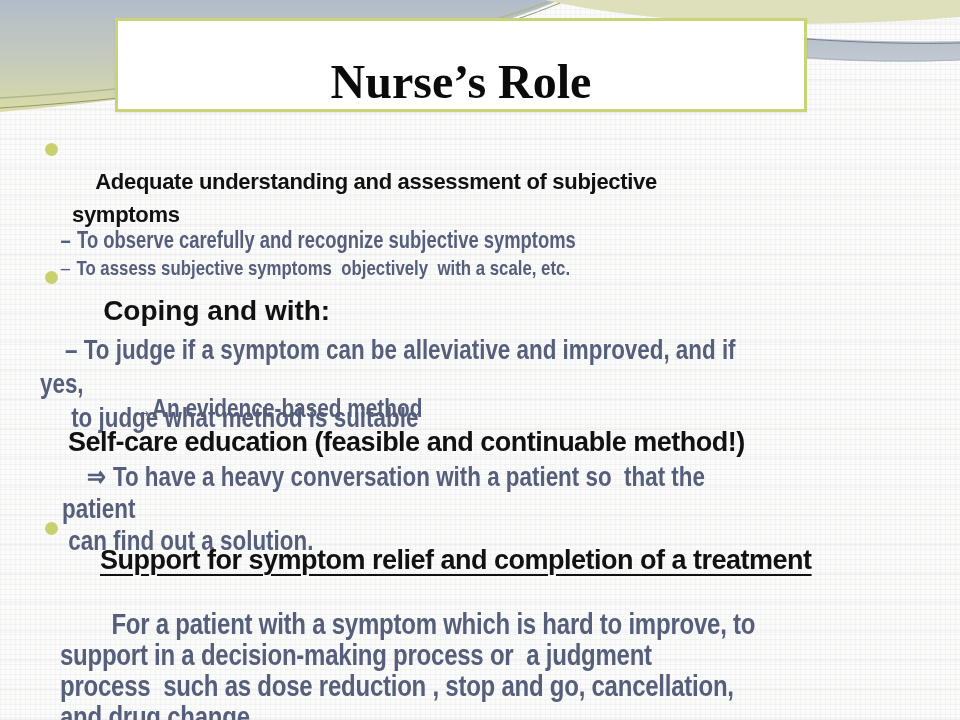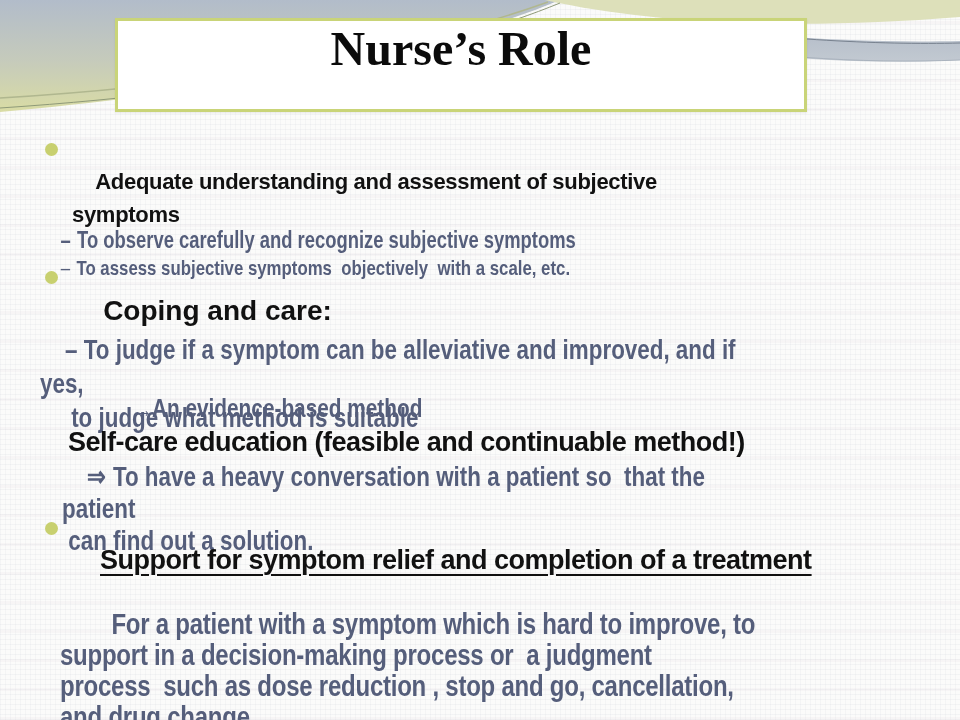--- a/index.html
+++ b/index.html
@@ -12,21 +12,21 @@
     background-color:#fbfbfa;
     background-image:
       repeating-linear-gradient(0deg, rgba(200,204,214,0.16) 0px, rgba(200,204,214,0.16) 1px, transparent 1px, transparent 5px),
       repeating-linear-gradient(90deg, rgba(200,204,214,0.14) 0px, rgba(200,204,214,0.14) 1px, transparent 1px, transparent 5px),
       repeating-linear-gradient(0deg, rgba(228,218,224,0.18) 0px, rgba(228,218,224,0.18) 3px, transparent 3px, transparent 29px);
   }
   .header-art{position:absolute;top:0;left:0;width:960px;height:140px;}
   .title-box{
     position:absolute;left:115px;top:18px;width:686px;height:88px;
     background:#ffffff;border:3px solid #c9d478;
-    display:flex;align-items:flex-start;justify-content:center;
+    display:flex;align-items:flex-end;justify-content:center;
     box-shadow:0 1px 2px rgba(0,0,0,0.08);
   }
   .title-text{
     font-family:"Liberation Serif",serif;
     font-weight:bold;font-size:48px;color:#0b0b0b;
     letter-spacing:0px;white-space:nowrap;
   }
   .line{position:absolute;white-space:pre-wrap;font-weight:bold;}
   .black{color:#111111;}
   .slate{color:#555e7b;transform:scaleX(0.8);transform-origin:0 0;}
@@ -95,21 +95,21 @@
 
   <div class="line l2 slate">
     <span class="marker">–</span><span class="txt">To observe carefully and recognize subjective symptoms</span>
   </div>
 
   <div class="line l3 slate">
     <span class="marker">–</span><span class="txt">To assess subjective symptoms  objectively  with a scale, etc.</span>
   </div>
 
   <div class="line l4 black bullet-line">
-    <span class="dot"></span><span class="txt">Coping and care:</span>
+    <span class="dot"></span><span class="txt">Coping and with:</span>
   </div>
 
   <div class="line l5 slate">
     <span class="marker">–</span><span class="txt">To judge if a symptom can be alleviative and improved, and if yes,
      to judge what method is suitable</span>
   </div>
 
   <div class="line l6 slate">
     <span class="marker">→</span><span class="txt">An evidence-based method</span>
   </div>

